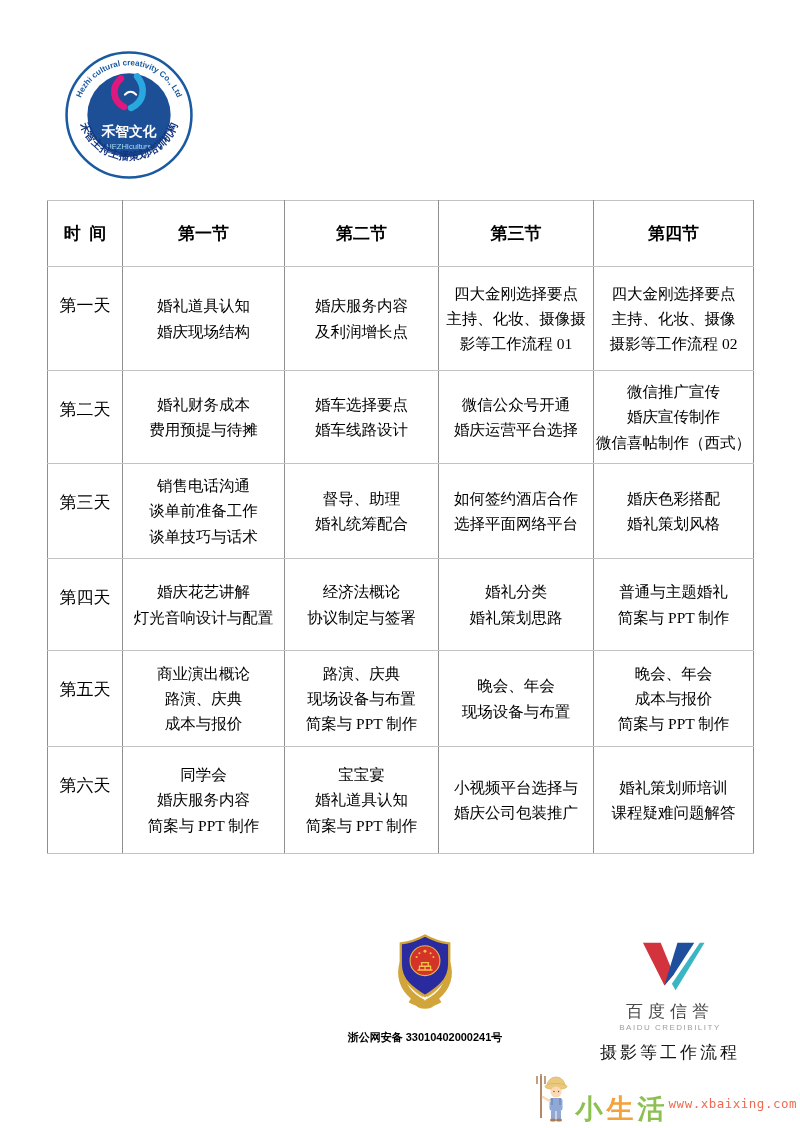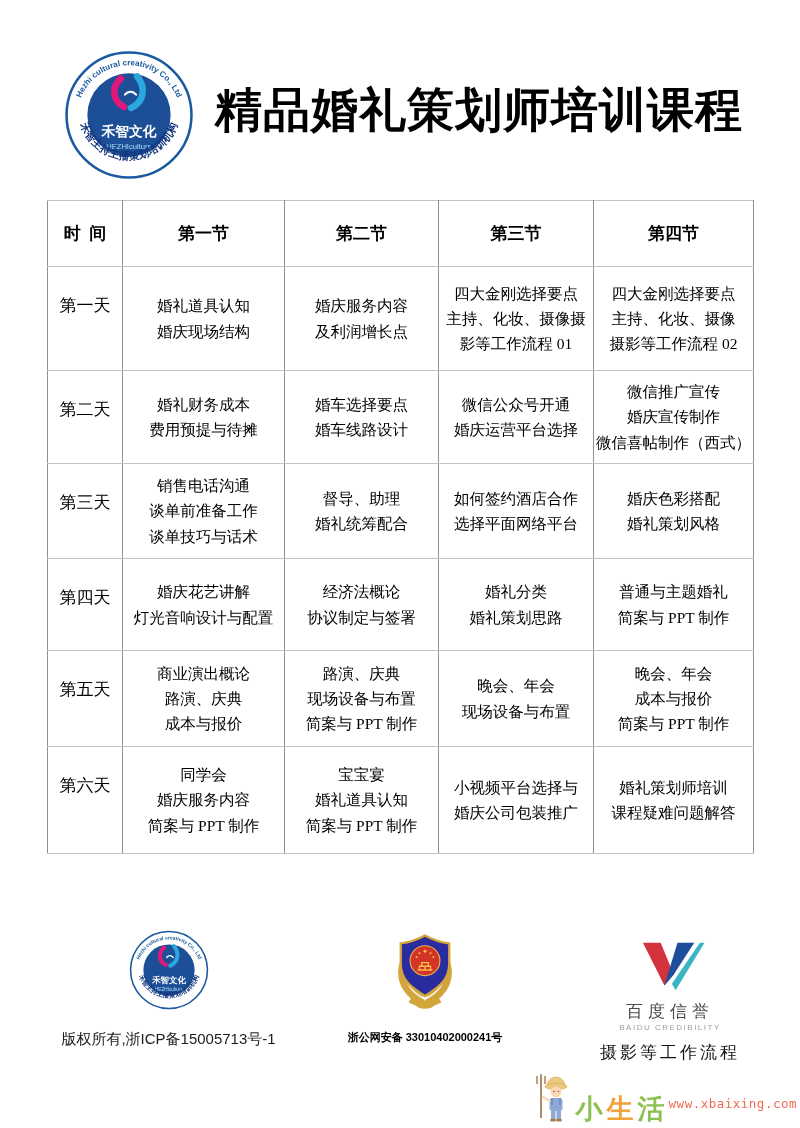--- a/index.html
+++ b/index.html
@@ -139,21 +139,20 @@
       <ellipse cx="25" cy="47" rx="3" ry="1.6" fill="#a67c52"></ellipse>
     </symbol>
   </defs>
 </svg>
 
 <div class="page">
 
   <svg class="logo-big" viewBox="0 0 128 128">
     <use href="#hezhi-logo-sym"></use>
   </svg>
-  <div class="page-title">精品婚礼策划师培训课程</div>
 
   <table class="course">
     <colgroup>
         <col class="c0">
         <col class="c1">
         <col class="c2">
         <col class="c3">
         <col class="c4">
       </colgroup>
     <thead>
@@ -237,26 +236,20 @@
 婚礼道具认知
 简案与 PPT 制作</td>
         <td>小视频平台选择与
 婚庆公司包装推广</td>
         <td>婚礼策划师培训
 课程疑难问题解答</td>
       </tr>
     </tbody>
   </table>
 
-  <div class="footer-block f-left">
-    <svg class="logo-small" viewBox="0 0 128 128">
-      <use href="#hezhi-logo-sym"></use>
-    </svg>
-    <div class="copyright">版权所有,浙ICP备15005713号-1</div>
-  </div>
 
   <div class="footer-block f-mid">
     <svg class="police-svg" viewBox="0 0 88 88">
       <use href="#police-badge-sym"></use>
     </svg>
     <div class="police-record">浙公网安备 33010402000241号</div>
   </div>
 
   <div class="footer-block f-right">
     <svg class="baidu-svg" viewBox="0 0 80 60">

